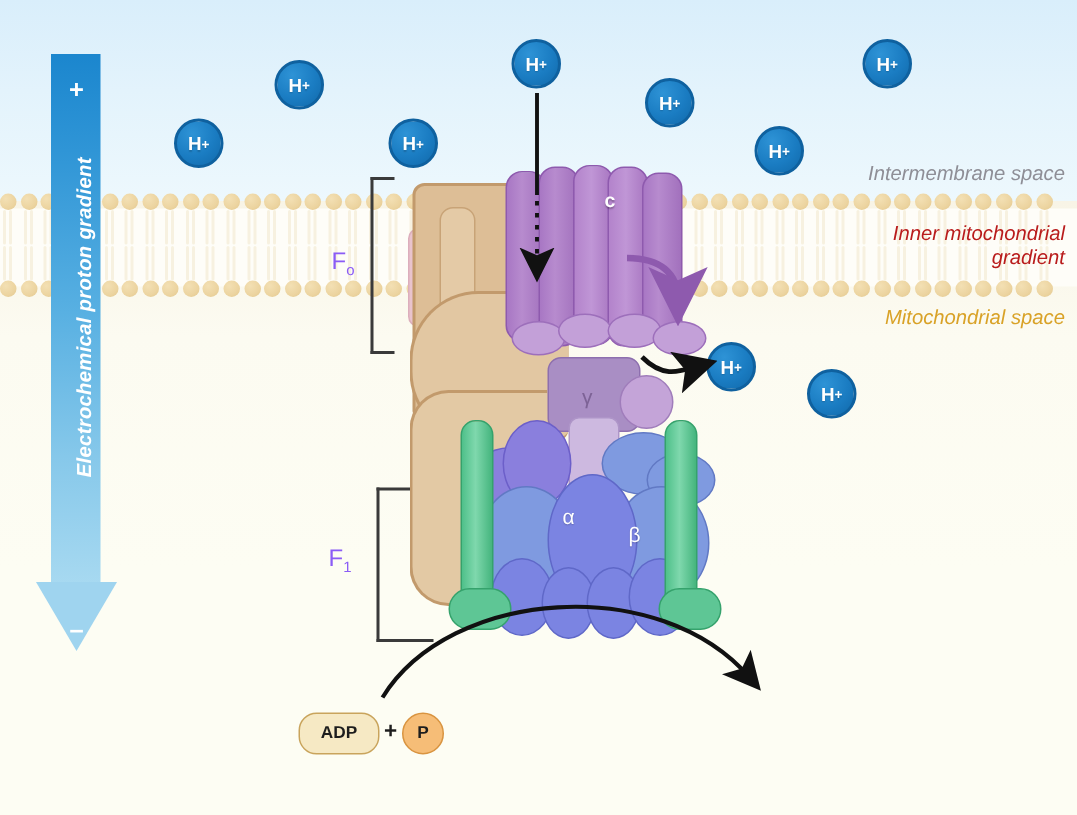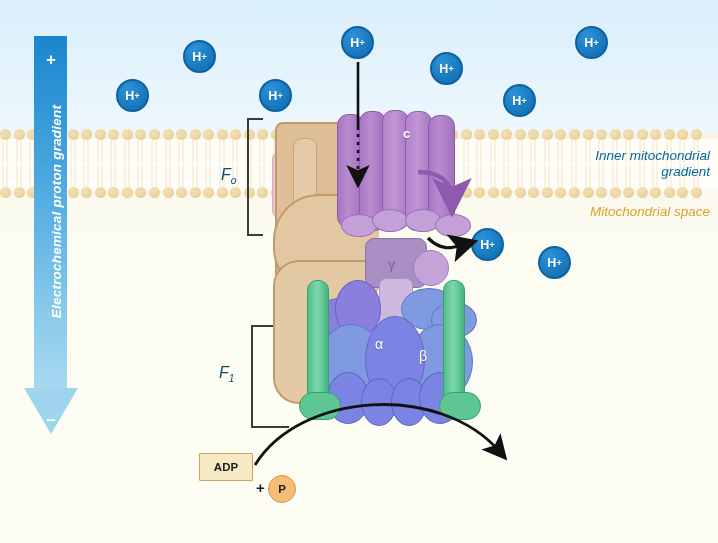--- a/index.html
+++ b/index.html
@@ -68,28 +68,28 @@
   .grad-label{
     position:absolute;left:-118px;top:168px;width:300px;
     text-align:center;color:#fff;font-style:italic;font-weight:bold;
     font-size:13.5px;letter-spacing:.2px;
     transform:rotate(-90deg);white-space:nowrap;
   }
 
   
   .zone-label{position:absolute;font-style:italic;font-size:13.5px;text-align:right;line-height:1.22;}
   .z-inter{right:8px;top:108px;color:#8e8e96;width:260px;}
-  .z-mem{right:8px;top:148px;color:#0369a1;width:200px;}
+  .z-mem{right:8px;top:148px;color:#b91c1c;width:200px;}
   .z-matrix{right:8px;top:204px;color:#d9a227;width:230px;}
 
   
   .bracket{position:absolute;border:2px solid #3a3a3a;border-right:none;}
   .bk-f0{left:247px;top:118px;width:14px;height:114px;}
   .bk-f1{left:251px;top:325px;width:36px;height:99px;}
-  .blab{position:absolute;color:#0c4a6e;font-size:16px;font-style:italic;}
+  .blab{position:absolute;color:#8b5cf6;font-size:16px;}
   .blab sub{font-size:10px;}
   .lab-f0{left:221px;top:166px;}
   .lab-f1{left:219px;top:364px;}
 
   
   .hplus{
     position:absolute;width:33px;height:33px;border-radius:50%;
     background:radial-gradient(circle at 34% 28%,#2e93d6 0%,#1a7cc2 55%,#1169aa 100%);
     border:2px solid #0f619f;box-sizing:border-box;
     color:#fff;font-size:12.5px;font-weight:bold;
@@ -182,21 +182,21 @@
     position:absolute;width:20px;background:linear-gradient(90deg,#4fc08a 0%,#7fd8ad 45%,#45b57e 100%);
     border:1.6px solid #35a26c;border-radius:10px;
   }
   .gfoot{
     position:absolute;width:40px;height:26px;border-radius:14px;
     background:#5ec695;border:1.6px solid #35a26c;
   }
 
   
   .adp{
-    position:absolute;left:199px;top:453px;width:52px;height:26px;border-radius:1px;
+    position:absolute;left:199px;top:475px;width:52px;height:26px;border-radius:12px;
     background:#f6e9c4;border:1.8px solid #c9a45c;
     display:flex;align-items:center;justify-content:center;
     font-size:11.5px;font-weight:bold;color:#1d1d1d;
   }
   .plus-sign{position:absolute;left:256px;top:479px;font-size:15px;font-weight:bold;color:#1d1d1d;}
   .pi{
     position:absolute;left:268px;top:475px;width:26px;height:26px;border-radius:50%;
     background:#f6bd77;border:1.8px solid #d99440;
     display:flex;align-items:center;justify-content:center;
     font-size:11.5px;font-weight:bold;color:#1d1d1d;
@@ -751,20 +751,21 @@
   </div>
 
   <div class="grad-wrap">
     <div class="grad-bar"></div>
     <div class="grad-head"></div>
     <div class="grad-plus">+</div>
     <div class="grad-minus">–</div>
     <div class="grad-label">Electrochemical proton gradient</div>
   </div>
 
+  <div class="zone-label z-inter">Intermembrane space</div>
   <div class="zone-label z-mem">
     <span>Inner mitochondrial</span><br>
     <span>gradient</span>
   </div>
   <div class="zone-label z-matrix">Mitochondrial space</div>
 
   <div class="bracket bk-f0"></div>
   <div class="blab lab-f0"><span>F</span><sub>o</sub></div>
   <div class="bracket bk-f1"></div>
   <div class="blab lab-f1"><span>F</span><sub>1</sub></div>

